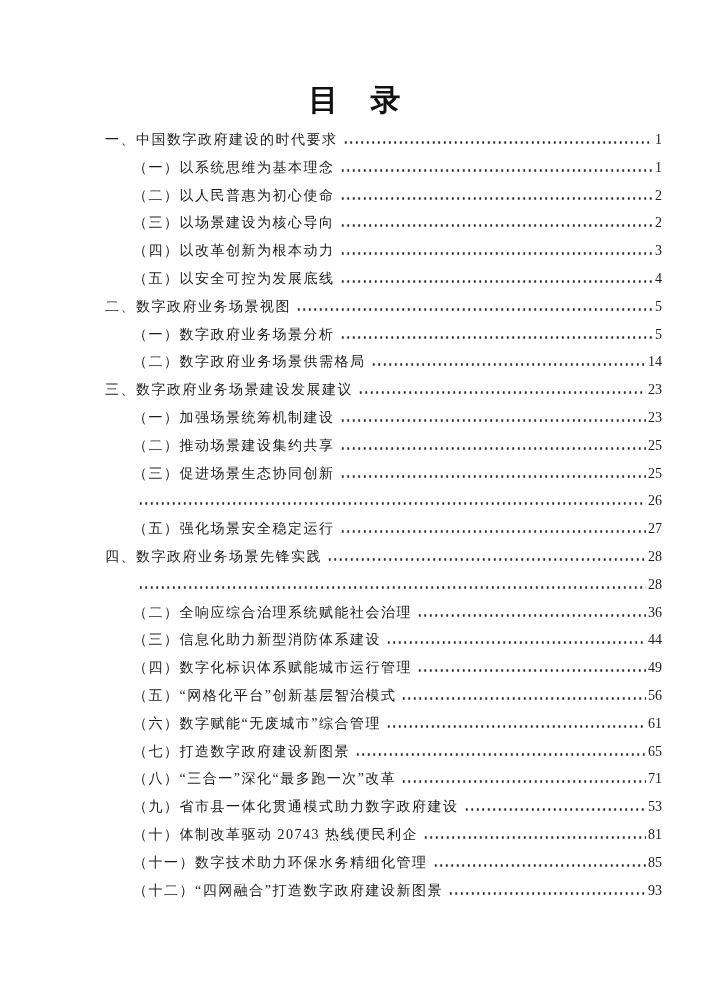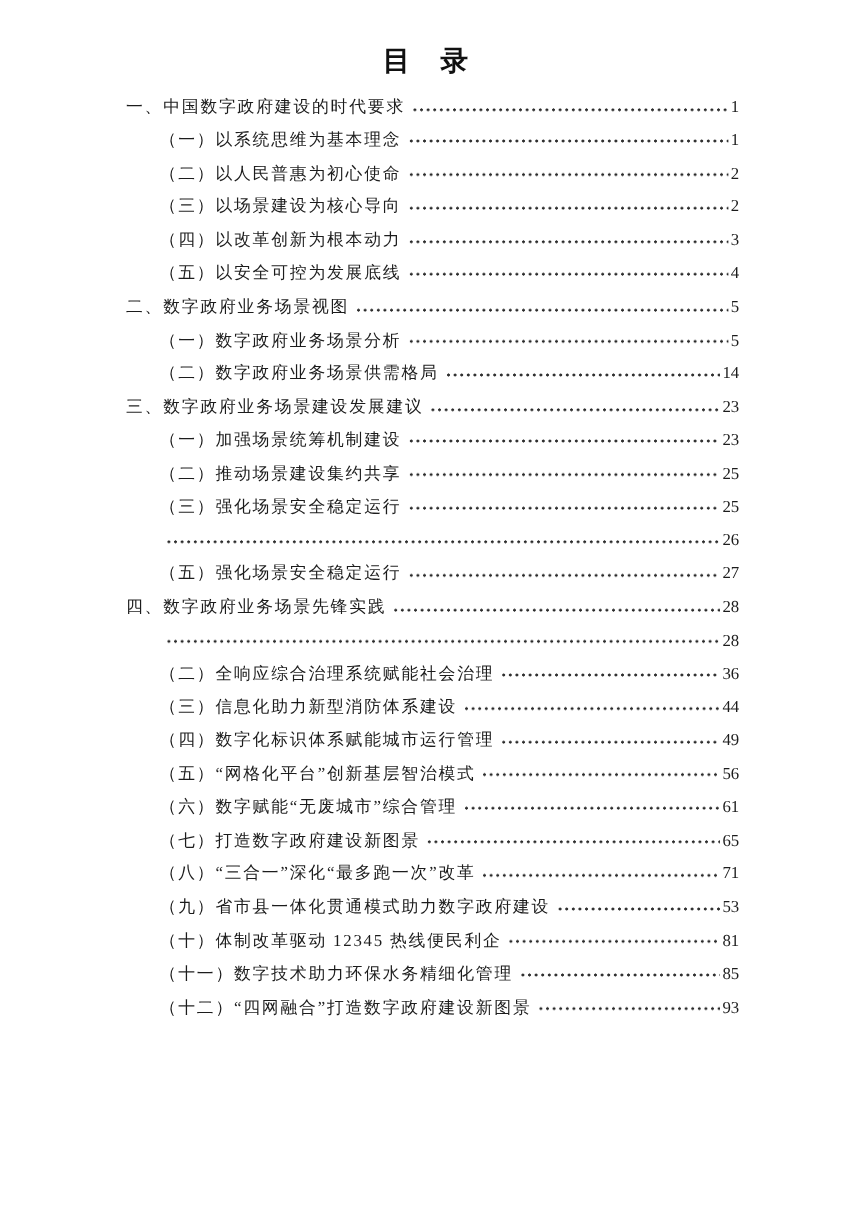--- a/index.html
+++ b/index.html
@@ -12,48 +12,47 @@
     position: relative;
     width: 710px;
     height: 1004px;
     background: #ffffff;
     overflow: hidden;
     font-family: "Liberation Serif", "DejaVu Serif", serif;
     color: #1c1c1c;
   }
 
   .toc-title {
-    margin-top: 37px;
+    margin-top: 87px;
     text-align: center;
     font-family: "Liberation Sans", "DejaVu Sans", sans-serif;
-    font-size: 23px;
+    font-size: 30px;
     font-weight: 700;
     line-height: 26px;
     color: #111111;
     letter-spacing: 1px;
   }
 
   .toc-list {
     margin-top: 13px;
     padding-left: 105px;
-    padding-right: 94px;
+    padding-right: 48px;
   }
 
   .toc-row {
     display: flex;
     align-items: baseline;
     height: 27.8px;
     font-size: 14px;
     line-height: 27.8px;
     cursor: pointer;
   }
 
   .toc-row.level-2 {
     padding-left: 28px;
-    align-items: center;
   }
 
   .toc-label {
     white-space: nowrap;
     letter-spacing: 1.5px;
     color: #1c1c1c;
   }
 
   .toc-dots {
     flex: 1;
@@ -133,21 +132,21 @@
     <span class="toc-label">（一）加强场景统筹机制建设</span>
     <span class="toc-dots"></span>
     <span class="toc-page">23</span>
   </div>
       <div class="toc-row level-2">
     <span class="toc-label">（二）推动场景建设集约共享</span>
     <span class="toc-dots"></span>
     <span class="toc-page">25</span>
   </div>
       <div class="toc-row level-2">
-    <span class="toc-label">（三）强化场景安全稳定运行</span>
+    <span class="toc-label">（三）促进场景生态协同创新</span>
     <span class="toc-dots"></span>
     <span class="toc-page">25</span>
   </div>
       <div class="toc-row level-2">
     <span class="toc-dots"></span>
     <span class="toc-page">26</span>
   </div>
       <div class="toc-row level-2">
     <span class="toc-label">（五）强化场景安全稳定运行</span>
     <span class="toc-dots"></span>
@@ -196,21 +195,21 @@
     <span class="toc-label">（八）“三合一”深化“最多跑一次”改革</span>
     <span class="toc-dots"></span>
     <span class="toc-page">71</span>
   </div>
       <div class="toc-row level-2">
     <span class="toc-label">（九）省市县一体化贯通模式助力数字政府建设</span>
     <span class="toc-dots"></span>
     <span class="toc-page">53</span>
   </div>
       <div class="toc-row level-2">
-    <span class="toc-label">（十）体制改革驱动 12345 热线便民利企</span>
+    <span class="toc-label">（十）体制改革驱动 20743 热线便民利企</span>
     <span class="toc-dots"></span>
     <span class="toc-page">81</span>
   </div>
       <div class="toc-row level-2">
     <span class="toc-label">（十一）数字技术助力环保水务精细化管理</span>
     <span class="toc-dots"></span>
     <span class="toc-page">85</span>
   </div>
       <div class="toc-row level-2">
     <span class="toc-label">（十二）“四网融合”打造数字政府建设新图景</span>

